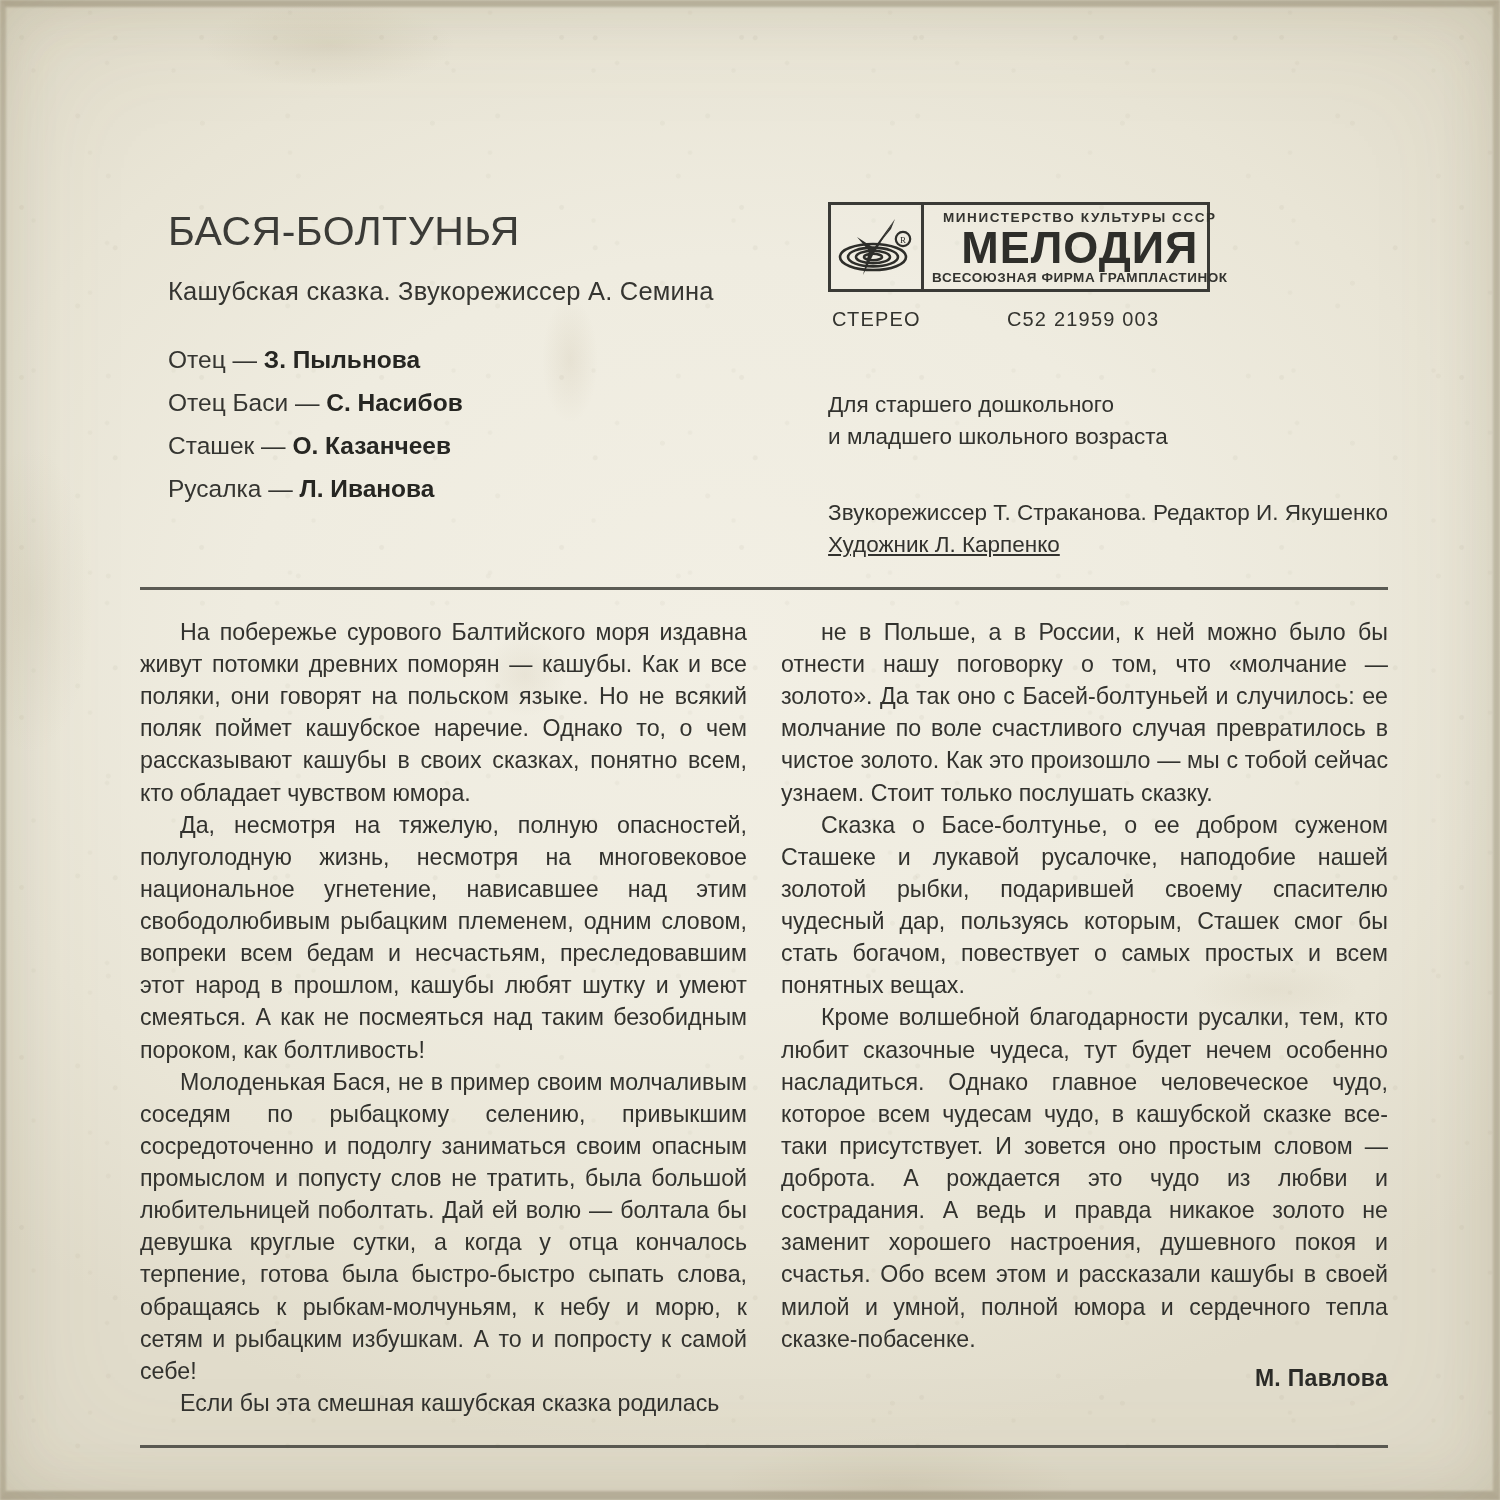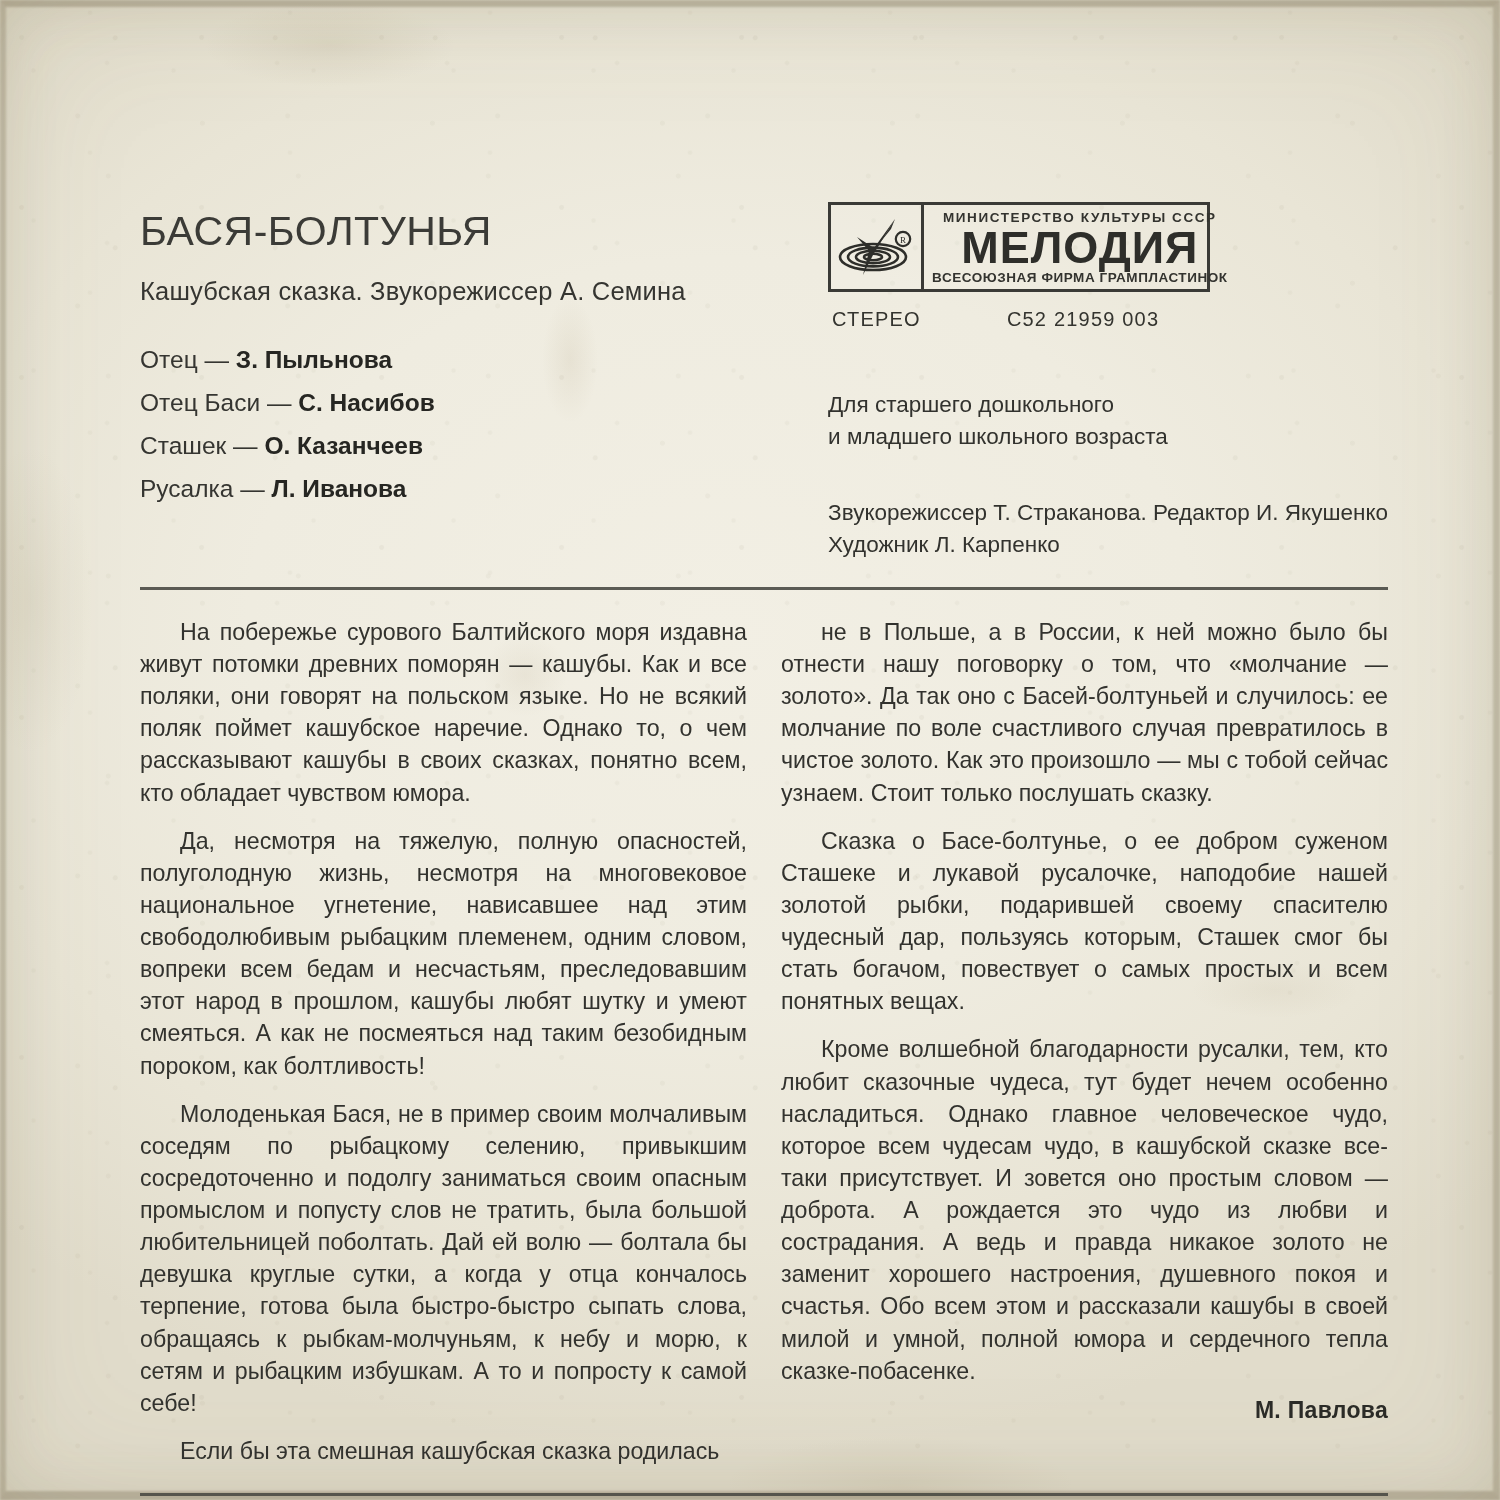--- a/index.html
+++ b/index.html
@@ -69,20 +69,21 @@
     padding: 200px 112px 0 140px;
     box-sizing: border-box;
     height: 100%;
   }
 
   
   .header {
     display: flex;
     justify-content: space-between;
     align-items: flex-start;
+    margin-left: 28px;
   }
   .head-left { padding-top: 8px; }
   .title {
     font-size: 41px;
     letter-spacing: .5px;
     font-weight: 400;
     margin: 0 0 22px 0;
     color: #3b3b37;
   }
   .subtitle {
@@ -179,21 +180,21 @@
   .col { width: 620px; }
   .col p {
     margin: 0;
     font-size: 23.2px;
     line-height: 1.385;
     text-align: justify;
     text-indent: 40px;
     color: #32322e;
     hyphens: none;
   }
-  .col p + p { margin-top: 16px; }
+  .col p + p { margin-top: 0; }
   .signature {
     text-align: right;
     font-weight: bold;
     font-size: 23px;
     margin-top: 10px;
     color: #2b2b27;
     letter-spacing: .3px;
   }
 </style>
 </head>
@@ -250,21 +251,21 @@
           <span>С52 21959 003</span>
         </div>
 
         <div style="margin-top:58px">
           <div style="font-size:22.5px;line-height:1.42;color:#32322e;">Для старшего дошкольного</div>
           <div style="font-size:22.5px;line-height:1.42;color:#32322e;">и младшего школьного возраста</div>
         </div>
 
         <div style="margin-top:44px">
           <div style="font-size:22.5px;line-height:1.42;color:#32322e;white-space:nowrap;">Звукорежиссер Т. Страканова. Редактор И. Якушенко</div>
-          <div style="font-size:22.5px;line-height:1.42;color:#32322e;">Художник Л. Карпенко</div>
+          <div style="font-size:22.5px;line-height:1.42;color:#32322e;text-decoration:underline;">Художник Л. Карпенко</div>
         </div>
       </div>
     </div>
 
     <div class="rule"></div>
 
     <div class="columns">
 
       <div class="col">
         <p>На побережье сурового Балтийского моря издавна живут потомки древних поморян — кашубы. Как и все поляки, они говорят на польском языке. Но не всякий поляк поймет кашубское наречие. Однако то, о чем рассказывают кашубы в своих сказках, понятно всем, кто обладает чувством юмора.</p>

